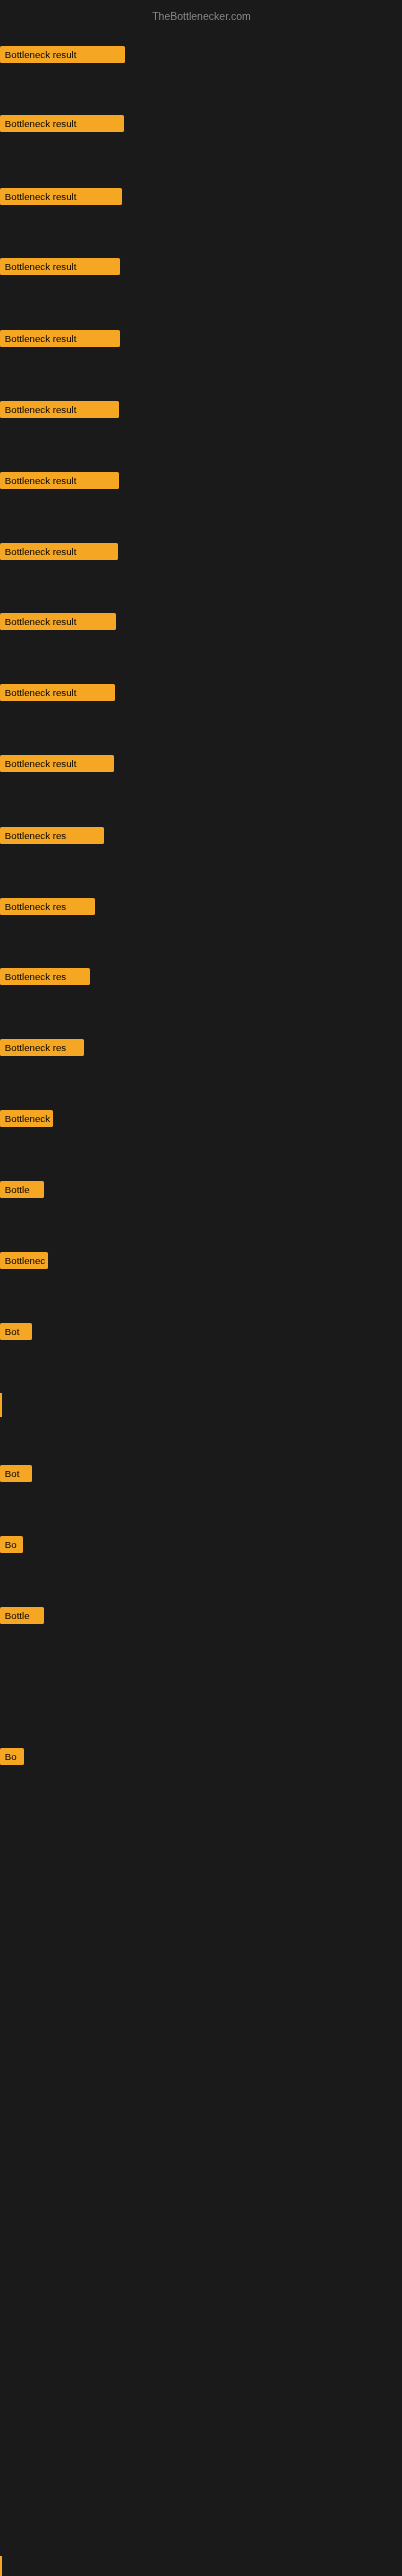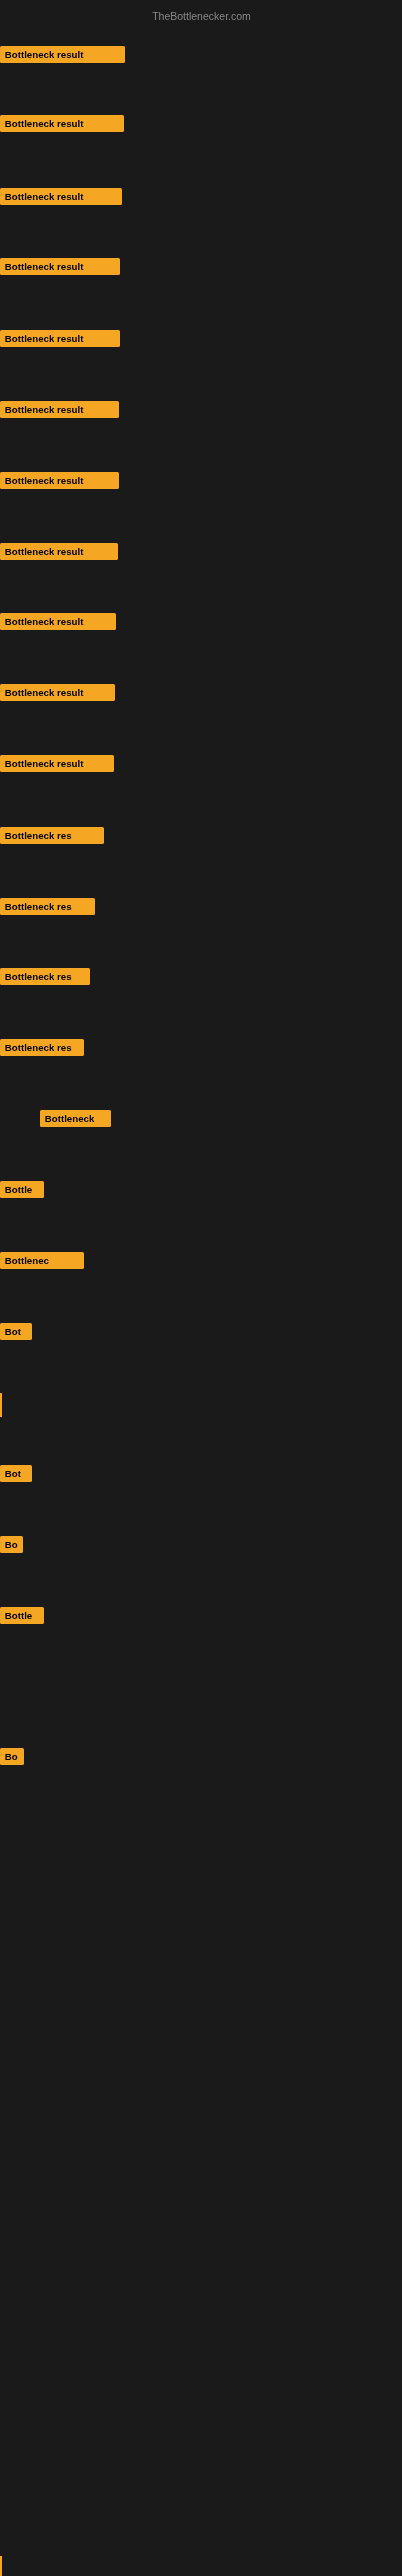--- a/index.html
+++ b/index.html
@@ -18,21 +18,21 @@
       color: #888;
       font-size: 10.5px;
       white-space: nowrap;
     }
     .bottleneck-badge {
       position: absolute;
       left: 0;
       background: #f5a623;
       color: #000;
       font-size: 9.7px;
-      font-weight: bold;
+      font-weight: normal;
       padding: 3.2px 4.8px;
       border-radius: 1.6px;
       white-space: nowrap;
       overflow: hidden;
     }
     .cursor-bar {
       position: absolute;
       left: 0;
       width: 2.4px;
       height: 24px;
@@ -53,23 +53,23 @@
     <div class="bottleneck-badge" style="top: 401px; width: 119px;">Bottleneck result</div>
     <div class="bottleneck-badge" style="top: 472px; width: 119px;">Bottleneck result</div>
     <div class="bottleneck-badge" style="top: 543px; width: 118px;">Bottleneck result</div>
     <div class="bottleneck-badge" style="top: 613px; width: 116px;">Bottleneck result</div>
     <div class="bottleneck-badge" style="top: 684px; width: 115px;">Bottleneck result</div>
     <div class="bottleneck-badge" style="top: 755px; width: 114px;">Bottleneck result</div>
     <div class="bottleneck-badge" style="top: 827px; width: 104px;">Bottleneck res</div>
     <div class="bottleneck-badge" style="top: 898px; width: 95px;">Bottleneck res</div>
     <div class="bottleneck-badge" style="top: 968px; width: 90px;">Bottleneck res</div>
     <div class="bottleneck-badge" style="top: 1039px; width: 84px;">Bottleneck res</div>
-    <div class="bottleneck-badge" style="top: 1110px; width: 71px; margin-left: 40px;">Bottleneck</div>
+    <div class="bottleneck-badge" style="top: 1110px; width: 53px;">Bottleneck</div>
     <div class="bottleneck-badge" style="top: 1181px; width: 44px;">Bottle</div>
-    <div class="bottleneck-badge" style="top: 1252px; width: 84px;">Bottlenec</div>
+    <div class="bottleneck-badge" style="top: 1252px; width: 48px;">Bottlenec</div>
     <div class="bottleneck-badge" style="top: 1323px; width: 32px;">Bot</div>
     <div class="bottleneck-badge" style="top: 1465px; width: 32px;">Bot</div>
     <div class="bottleneck-badge" style="top: 1536px; width: 22.5px;">Bo</div>
     <div class="bottleneck-badge" style="top: 1607px; width: 44px;">Bottle</div>
     <div class="bottleneck-badge" style="top: 1748px; width: 24px;">Bo</div>
   </div>
 <div id="cursors-container">
     <div class="cursor-bar" style="top: 1393px;"></div>
     <div class="cursor-bar" style="top: 2556px;"></div>
   </div>

